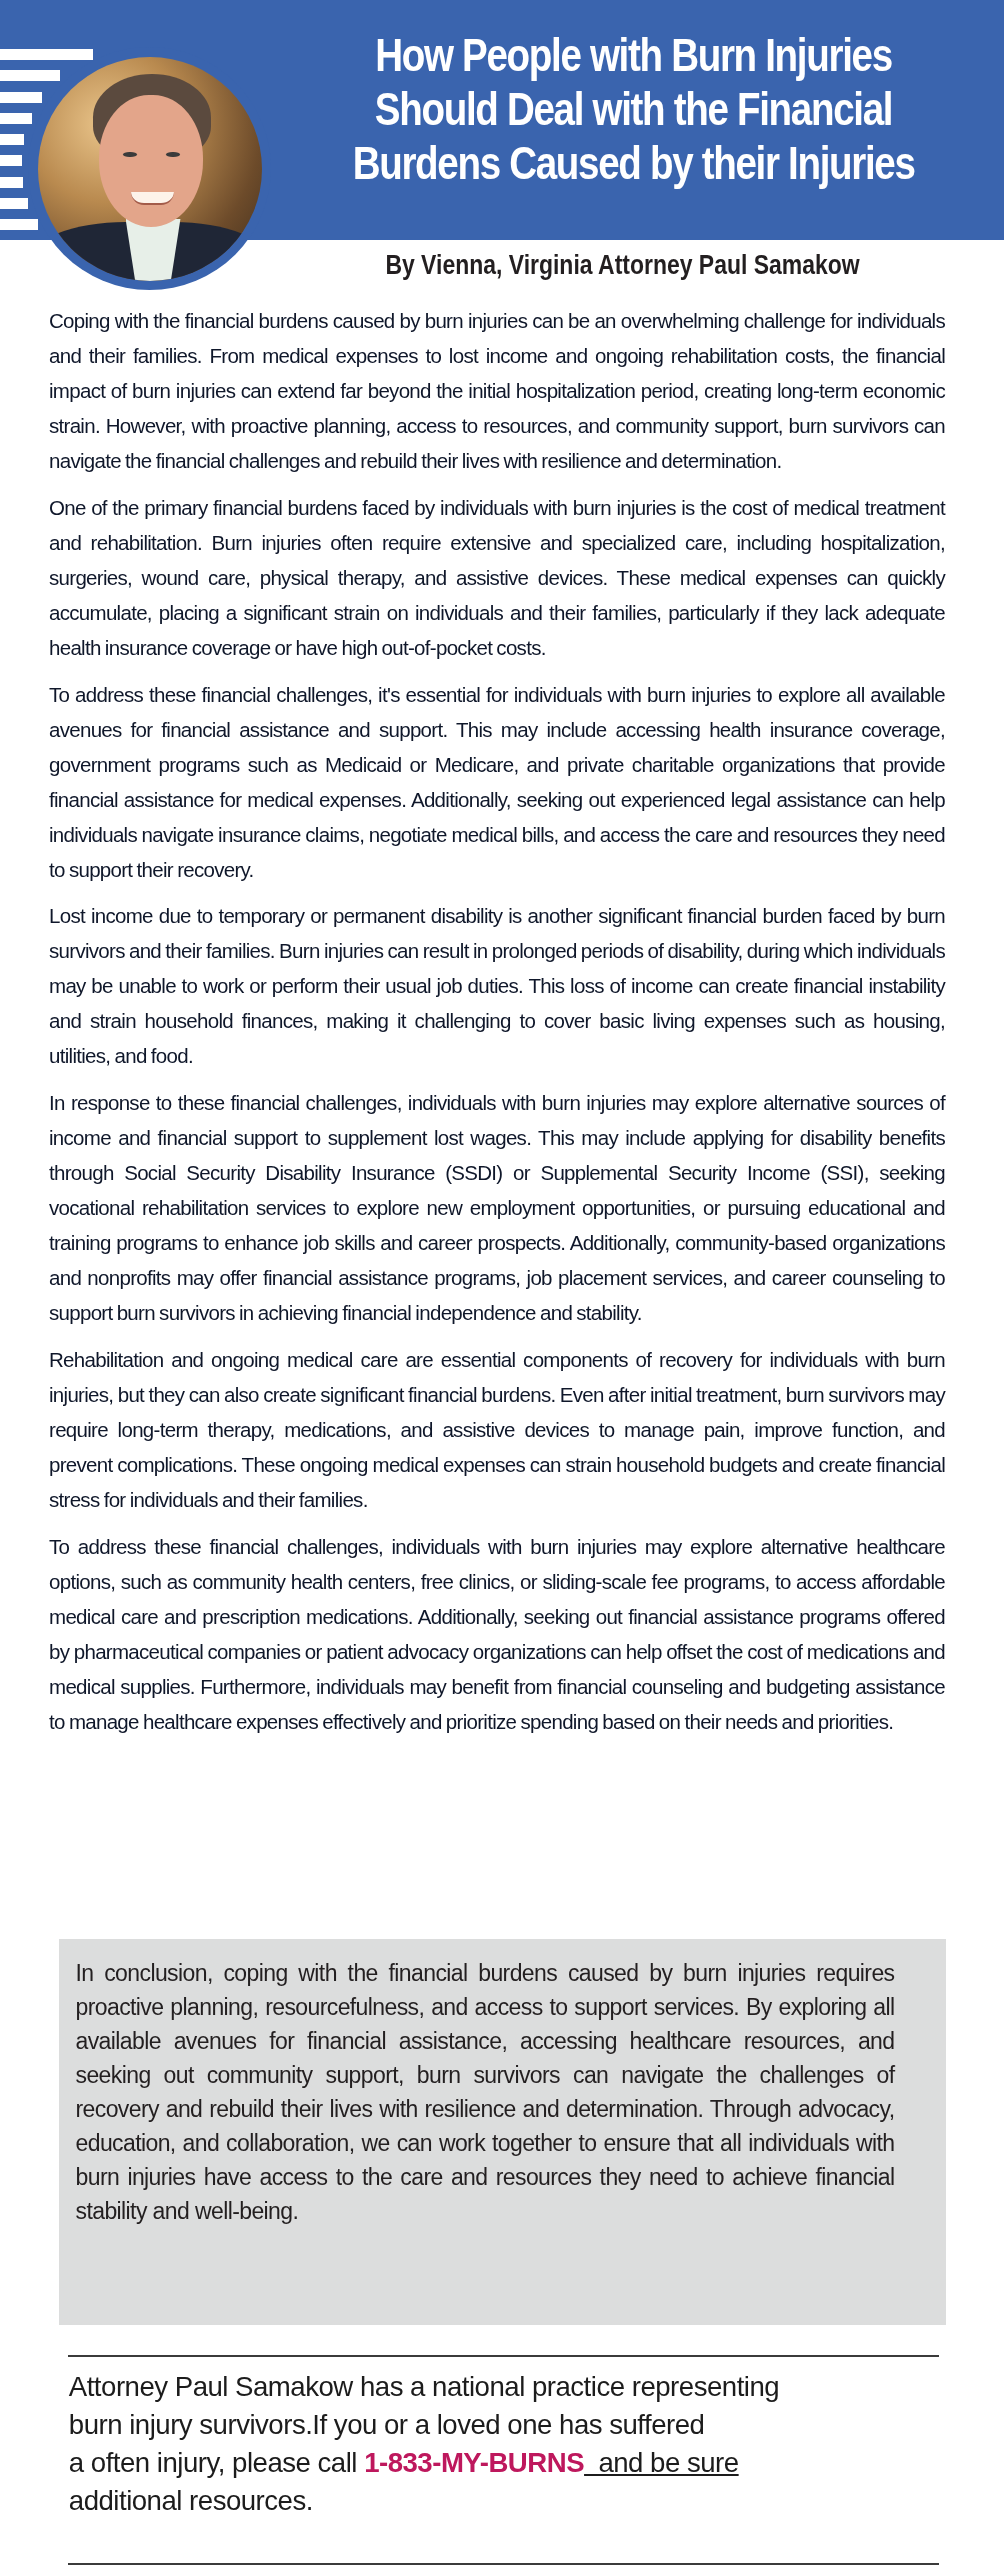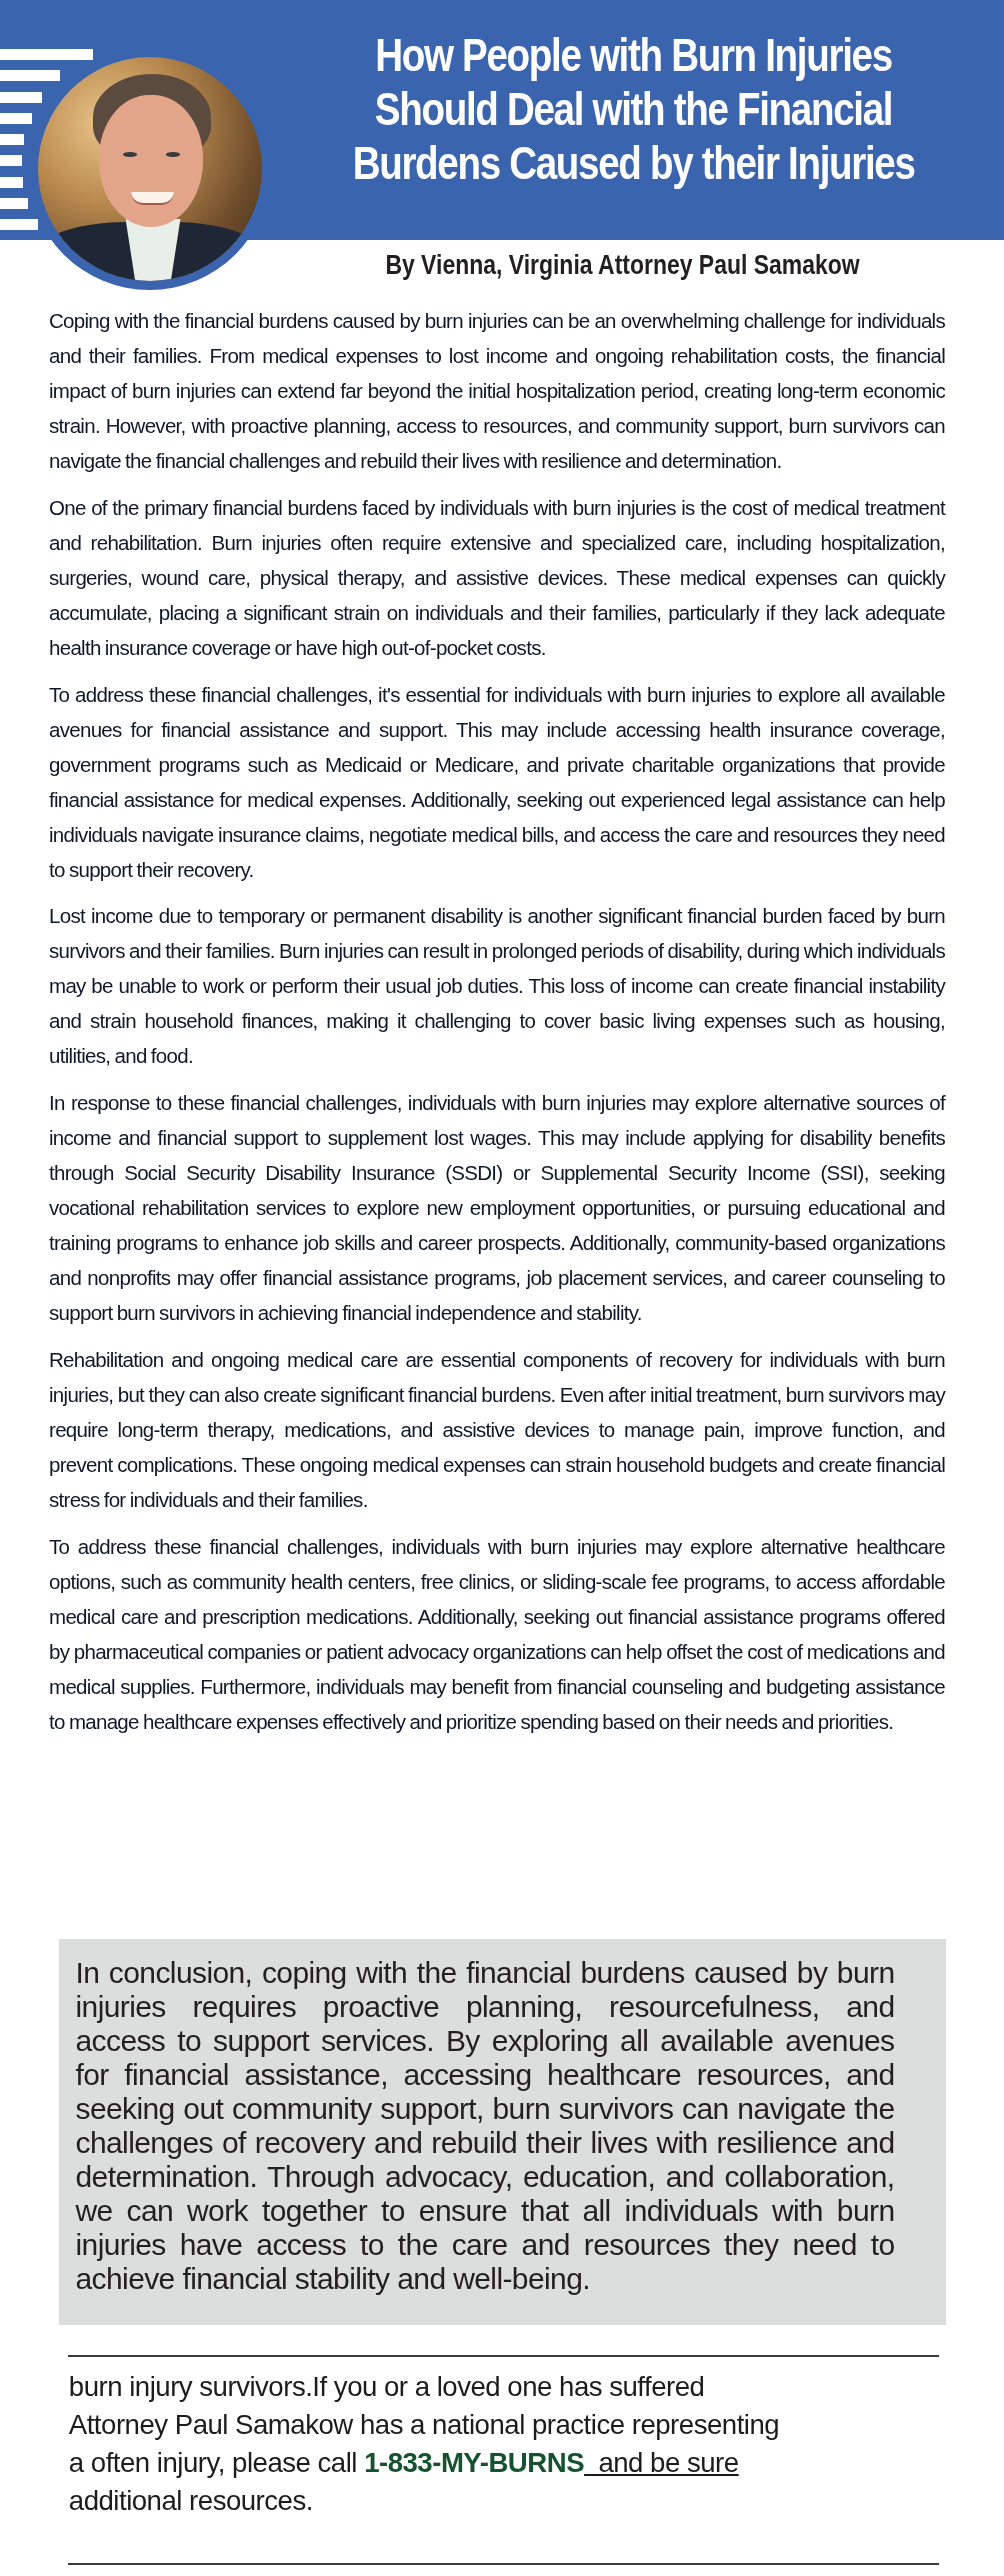--- a/index.html
+++ b/index.html
@@ -141,21 +141,21 @@
       left: 59px; top: 1939px;
       width: 887px; height: 386px;
       background: #dcdddd;
     }
     .conclusion p {
       position: absolute;
       left: 16.5px; top: 17.3px;
       width: 819px;
       margin: 0;
       font-family: "Liberation Sans", sans-serif;
-      font-size: 30px;
+      font-size: 23px;
       line-height: 34px;
       text-align: justify;
       letter-spacing: -0.6px;
       color: #231f20;
     }
     .footer {
       position: absolute;
       left: 68px; top: 2355px;
       width: 871px; height: 210px;
       border-top: 2.4px solid #3b3b3b;
@@ -166,21 +166,21 @@
       margin: 11px 0 0 0.8px;
       width: 788px;
       font-family: "Liberation Sans", sans-serif;
       font-size: 27.6px;
       line-height: 38px;
       letter-spacing: -0.5px;
       color: #1c1c1c;
     }
     .footer .line { display: block; white-space: nowrap; }
     .footer a {
-      color: #14532d;
+      color: #be185d;
       font-weight: bold;
       text-decoration: none;
     }
   </style>
 </head>
 <body>
 
 <div class="banner"></div>
 
 <div class="stripes">
@@ -224,19 +224,19 @@
   <p>Rehabilitation and ongoing medical care are essential components of recovery for individuals with burn injuries, but they can also create significant financial burdens. Even after initial treatment, burn survivors may require long-term therapy, medications, and assistive devices to manage pain, improve function, and prevent complications. These ongoing medical expenses can strain household budgets and create financial stress for individuals and their families.</p>
   <p>To address these financial challenges, individuals with burn injuries may explore alternative healthcare options, such as community health centers, free clinics, or sliding-scale fee programs, to access affordable medical care and prescription medications. Additionally, seeking out financial assistance programs offered by pharmaceutical companies or patient advocacy organizations can help offset the cost of medications and medical supplies. Furthermore, individuals may benefit from financial counseling and budgeting assistance to manage healthcare expenses effectively and prioritize spending based on their needs and priorities.</p>
 </div>
 
 <div class="conclusion">
   <p>In conclusion, coping with the financial burdens caused by burn injuries requires proactive planning, resourcefulness, and access to support services. By exploring all available avenues for financial assistance, accessing healthcare resources, and seeking out community support, burn survivors can navigate the challenges of recovery and rebuild their lives with resilience and determination. Through advocacy, education, and collaboration, we can work together to ensure that all individuals with burn injuries have access to the care and resources they need to achieve financial stability and well-being.</p>
 </div>
 
 <div class="footer">
   <p>
+    <span class="line">Attorney Paul Samakow has a national practice representing</span>
     <span class="line">burn injury survivors.If you or a loved one has suffered</span>
-    <span class="line">Attorney Paul Samakow has a national practice representing</span>
     <span class="line"><span>a often injury, please call </span><a>1-833-MY-BURNS</a><span style="white-space:pre;text-decoration:underline;">  and be sure</span></span>
     <span class="line">additional resources.</span>
   </p>
 </div>
 
 
 </body></html>

